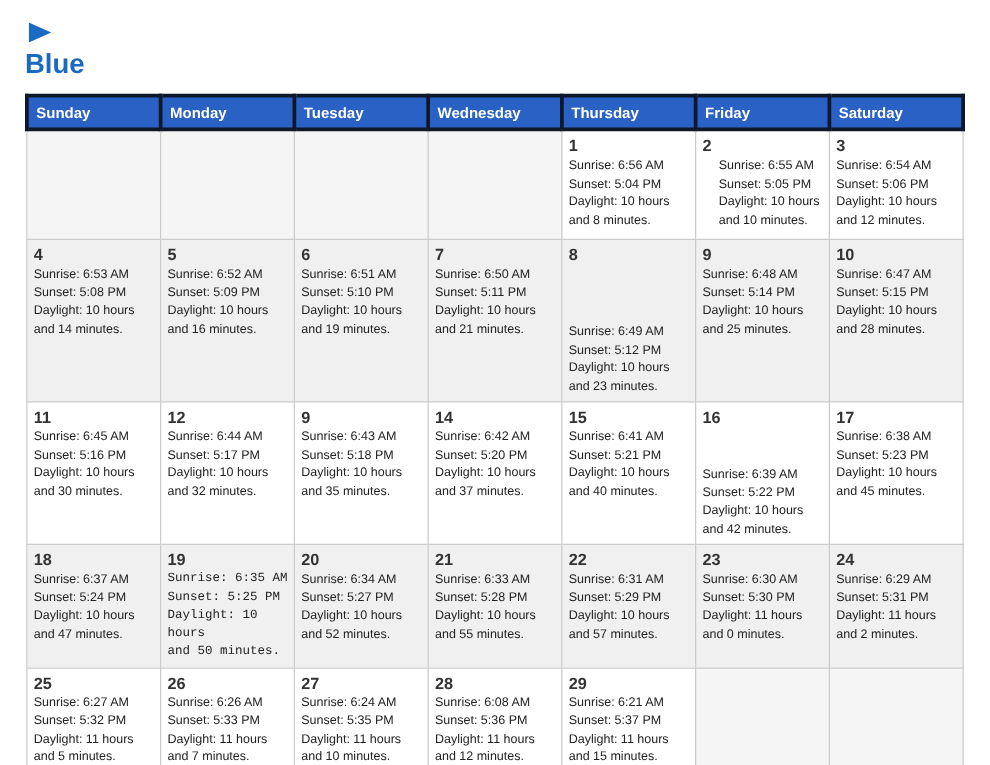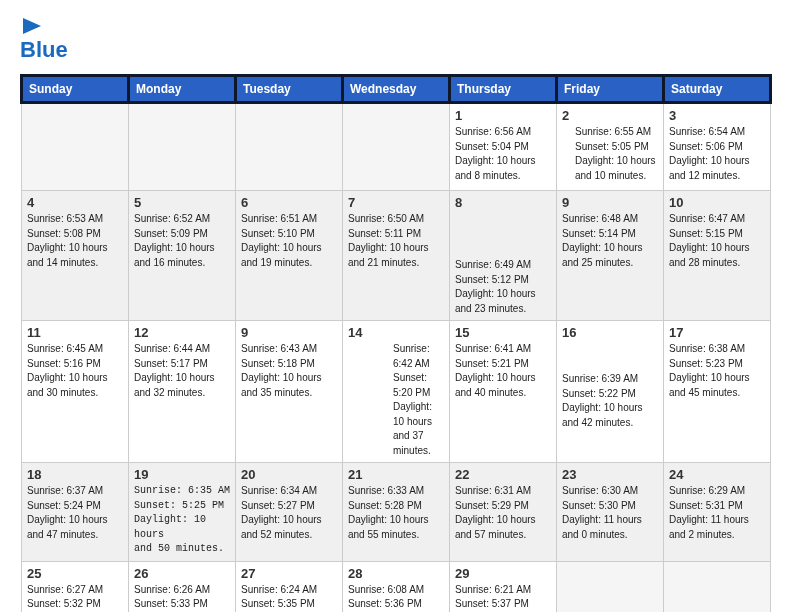--- a/index.html
+++ b/index.html
@@ -216,21 +216,21 @@
           </td>
           <td>
             <span class="day-num">9</span>
             <div class="day-detail" style="white-space: pre-line;">Sunrise: 6:43 AM
 Sunset: 5:18 PM
 Daylight: 10 hours
 and 35 minutes.</div>
           </td>
           <td>
             <span class="day-num">14</span>
-            <div class="day-detail" style="white-space: pre-line; margin-left: 45px;">Sunrise: 6:42 AM
+            <div class="day-detail" style="white-space: pre-line;">Sunrise: 6:42 AM
 Sunset: 5:20 PM
 Daylight: 10 hours
 and 37 minutes.</div>
           </td>
           <td>
             <span class="day-num">15</span>
             <div class="day-detail" style="white-space: pre-line;">Sunrise: 6:41 AM
 Sunset: 5:21 PM
 Daylight: 10 hours
 and 40 minutes.</div>

